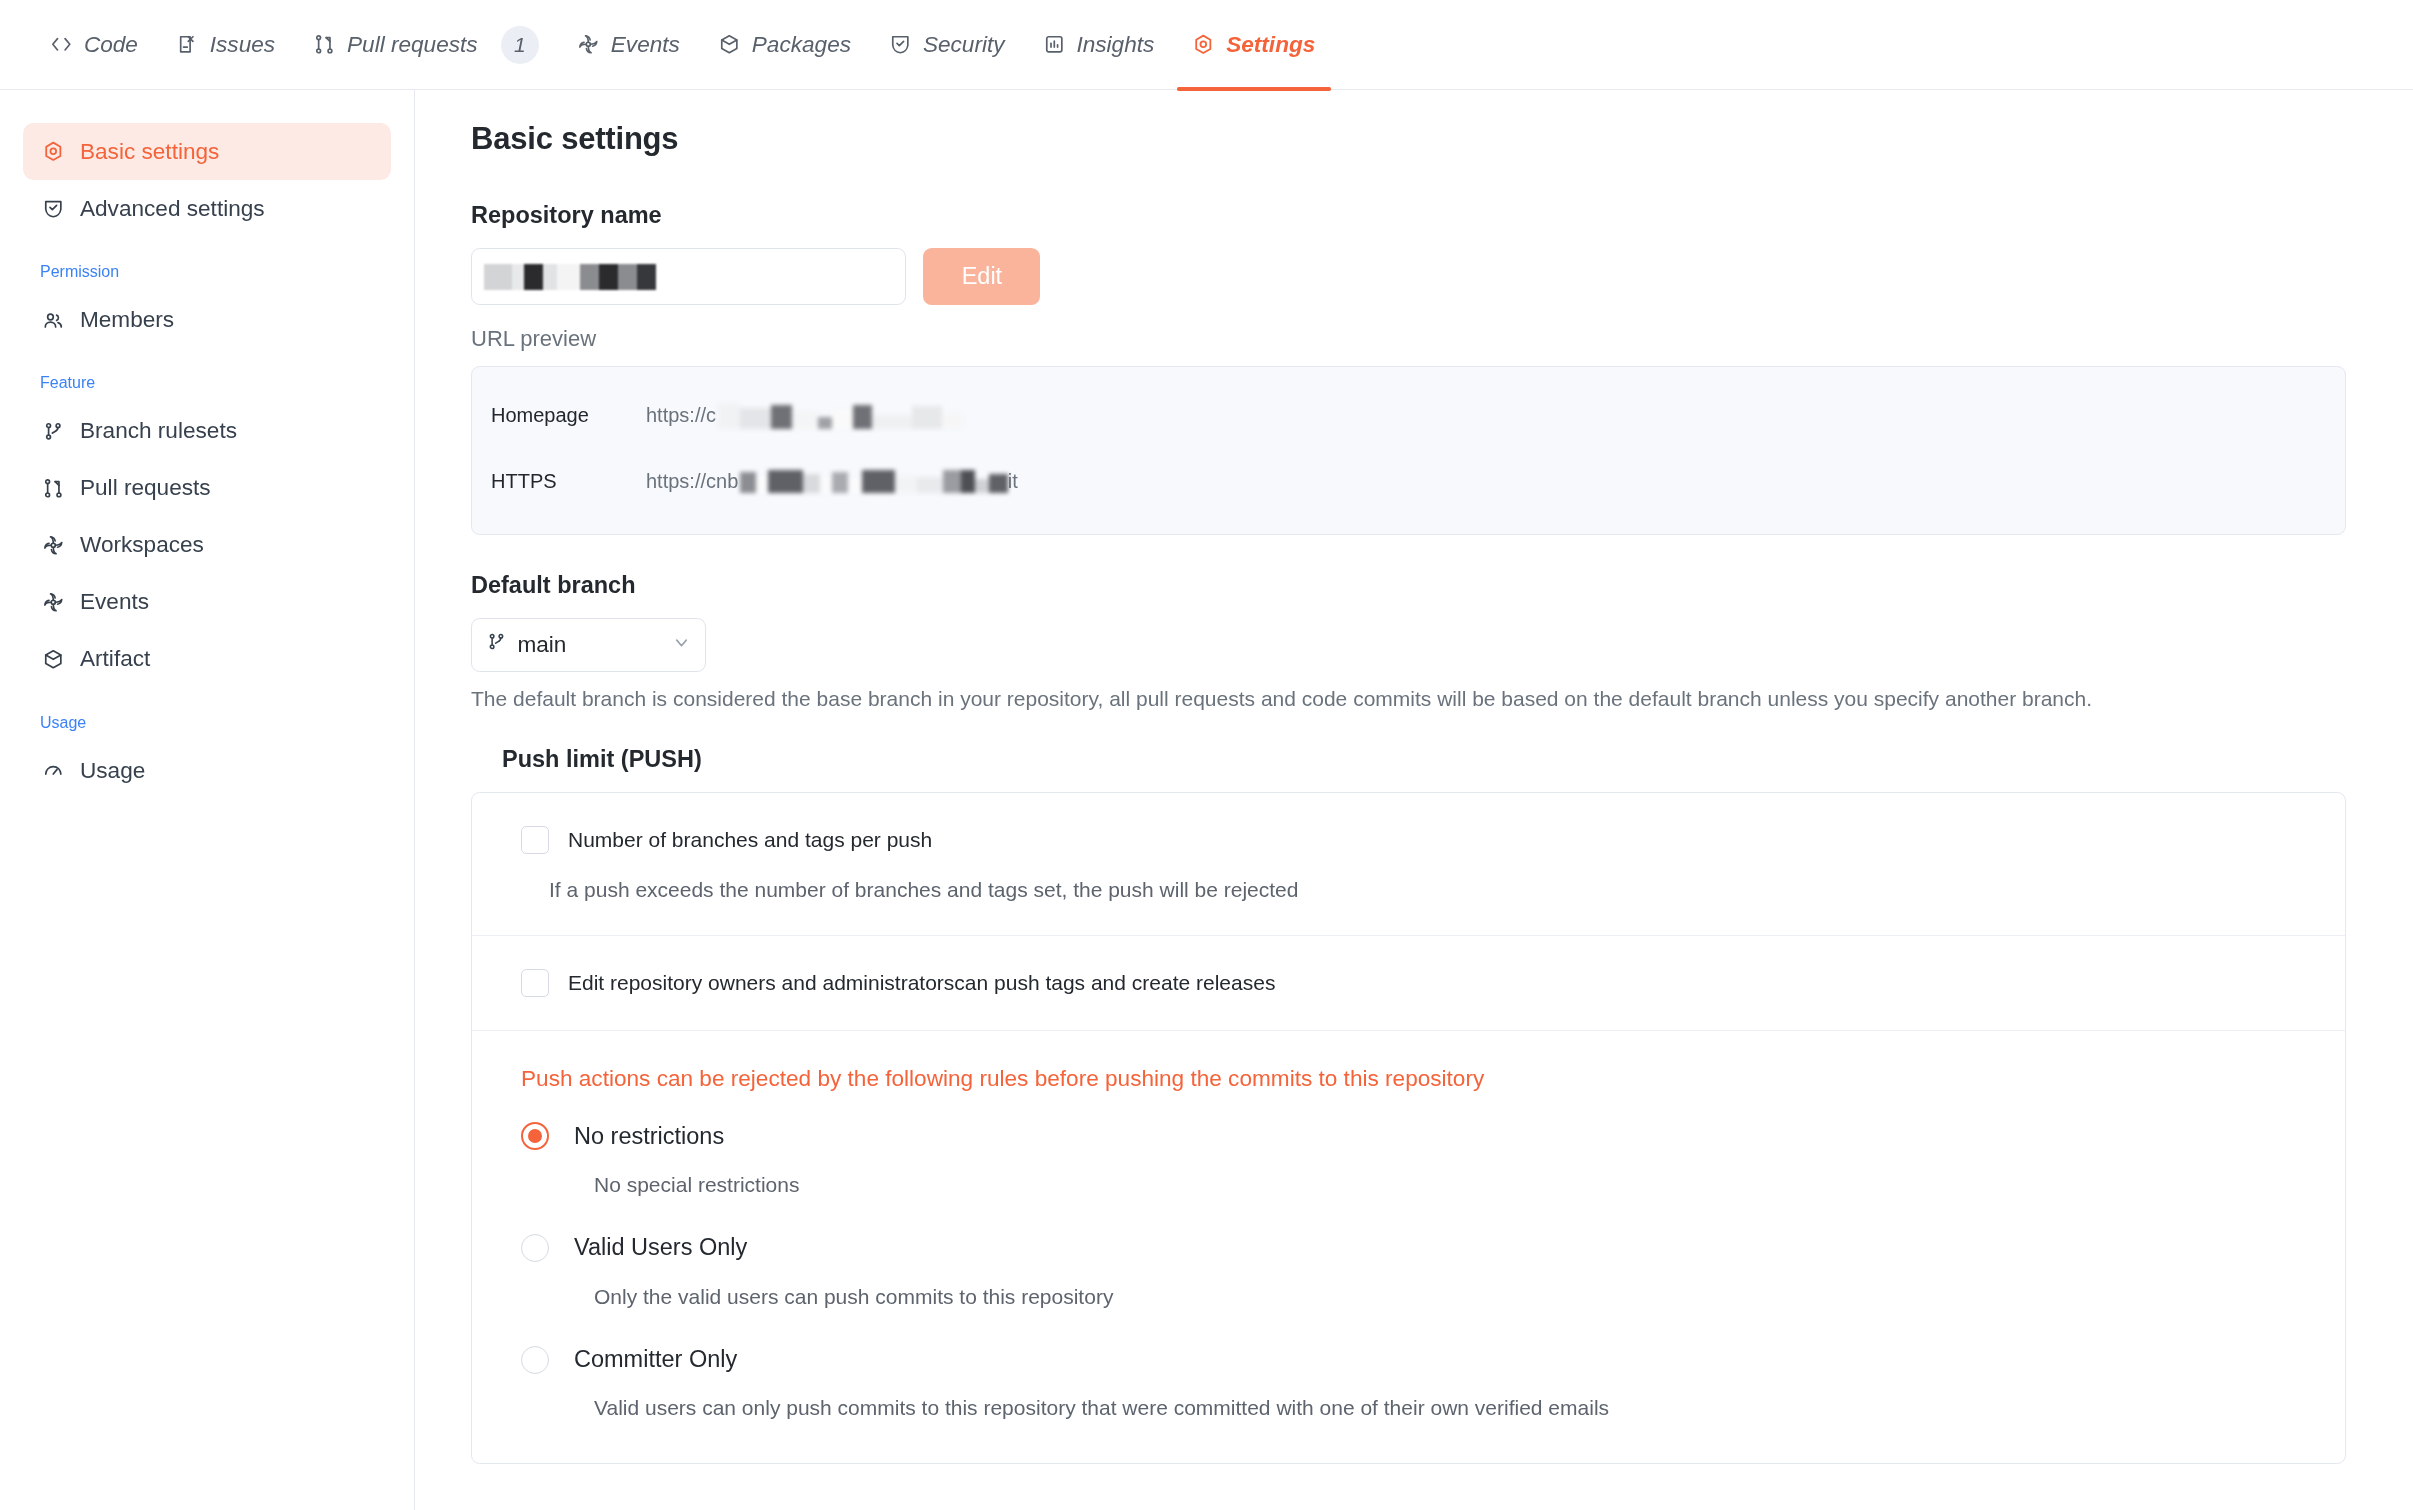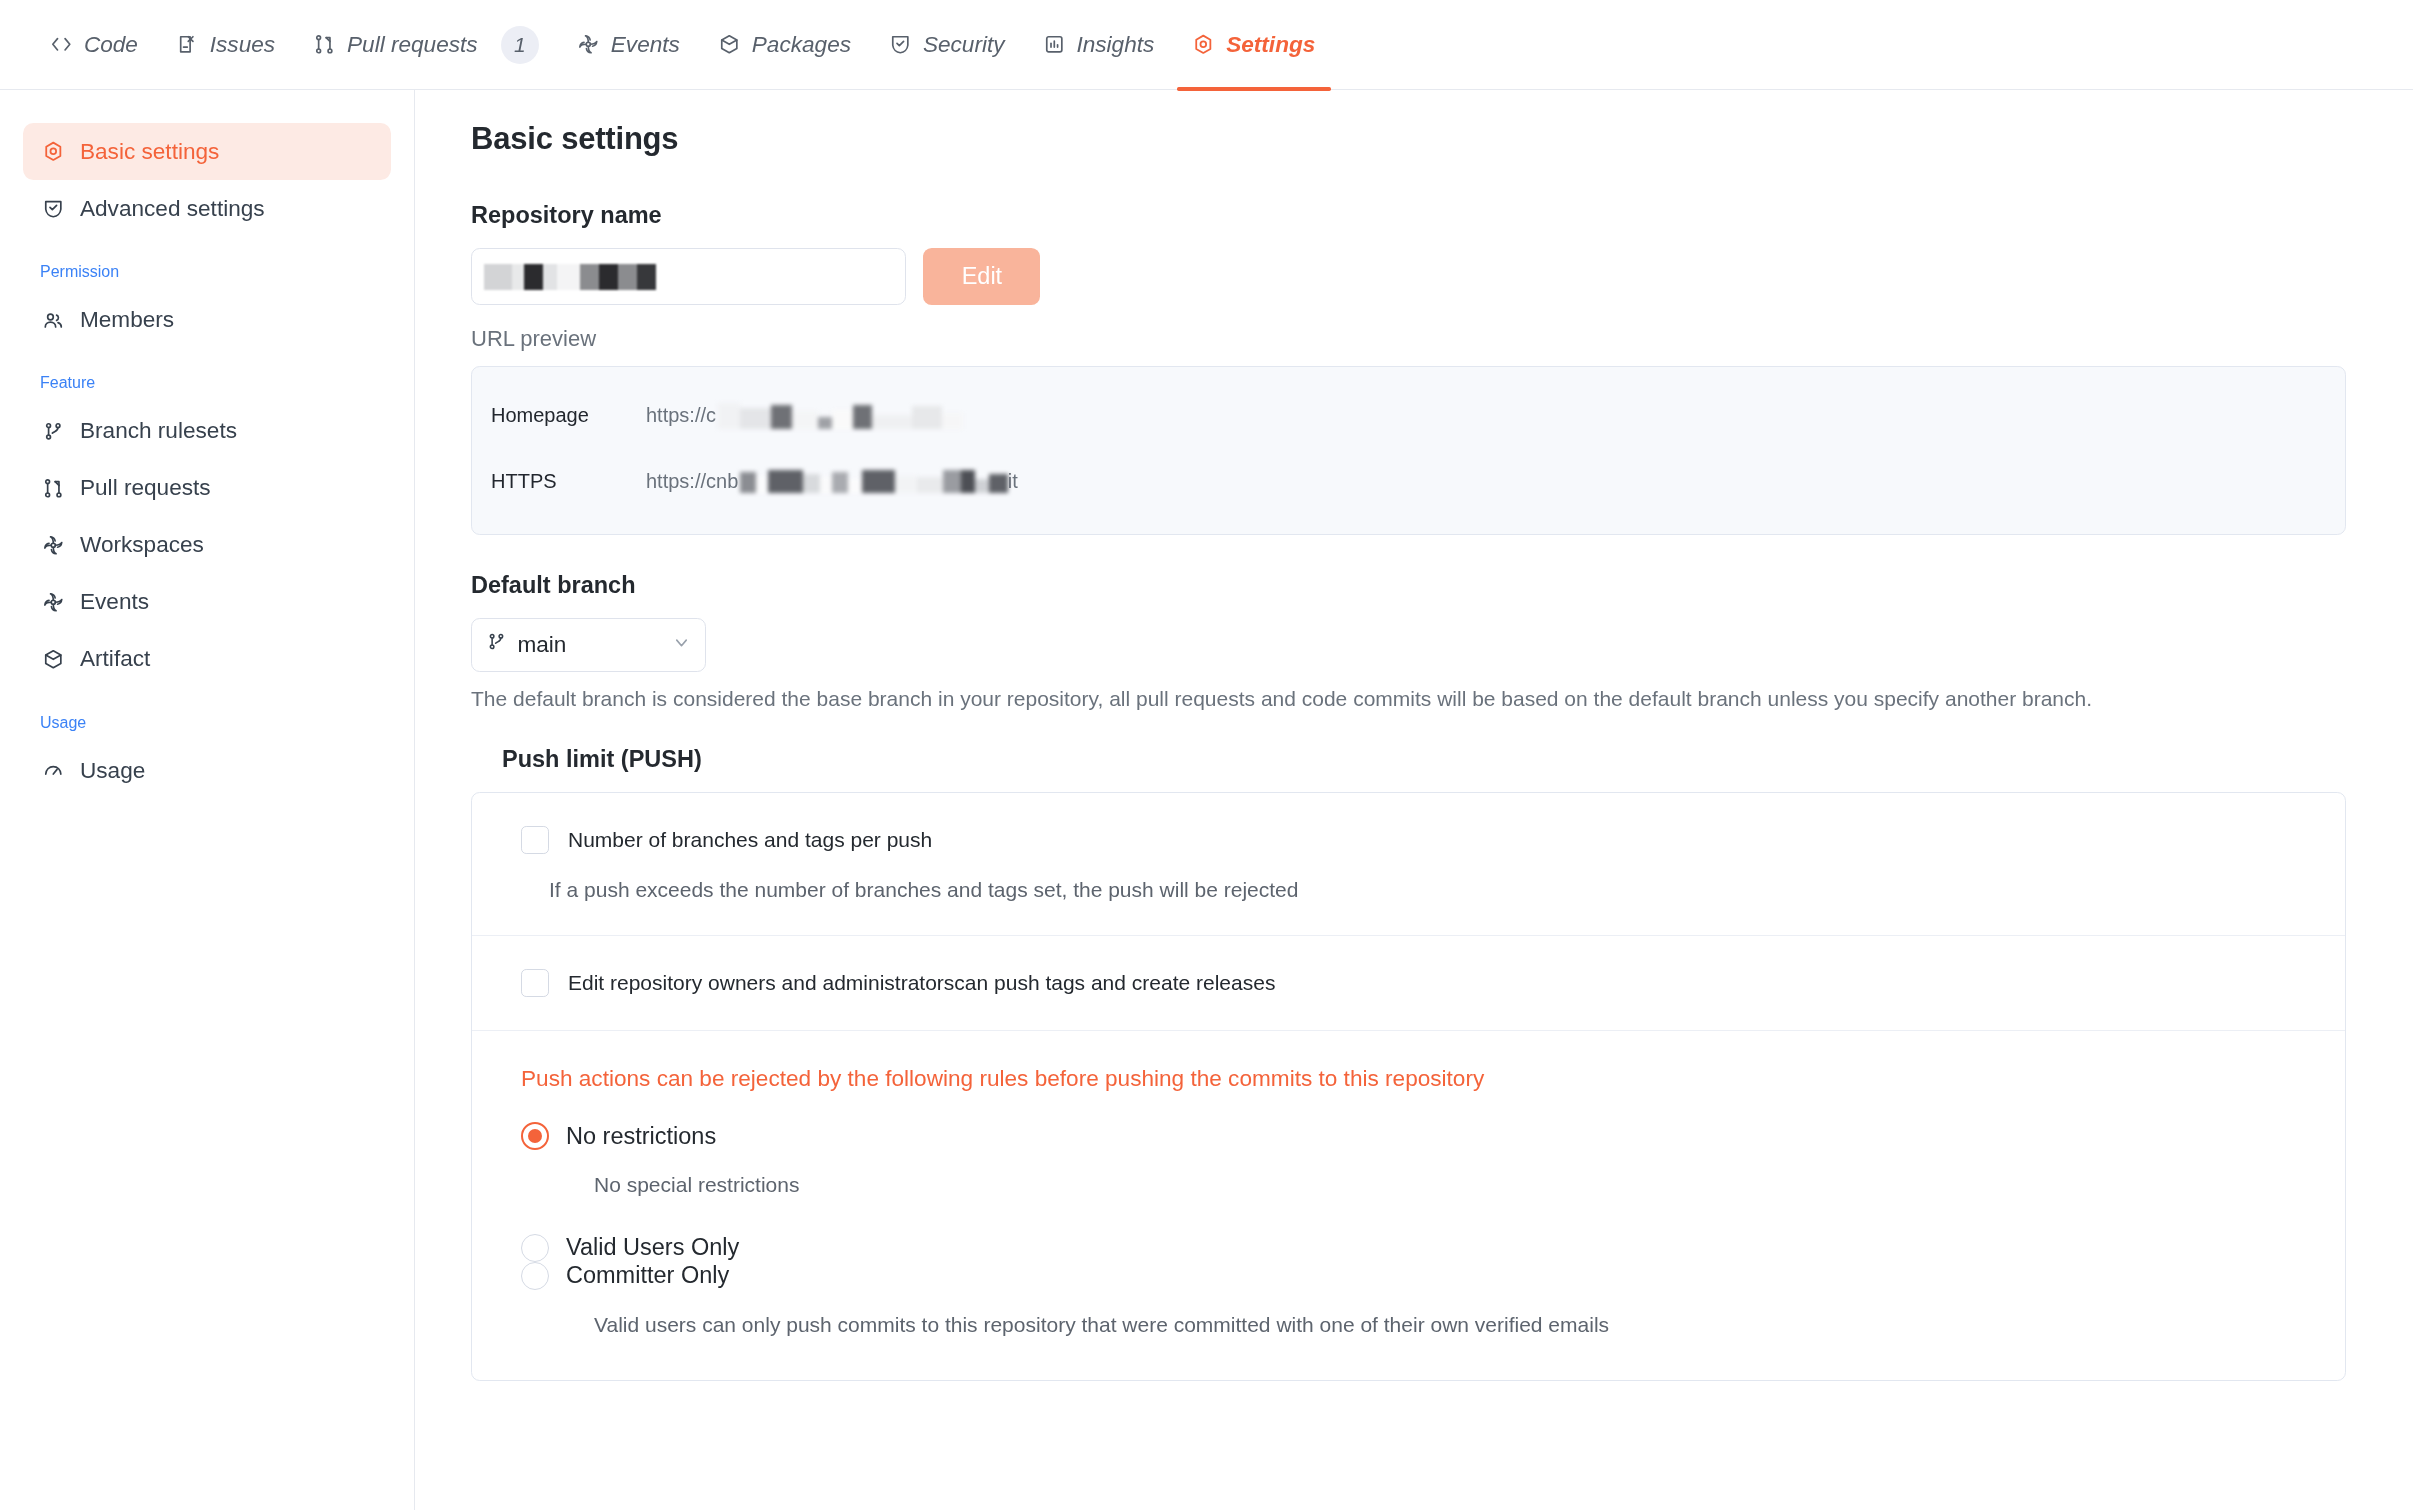--- a/index.html
+++ b/index.html
@@ -210,21 +210,21 @@
     margin-top: 24px;
     margin-left: 28px;
   }
 
   .notice {
     font-size: 22.6px;
     color: #f4633a;
     padding: 0 49px;
     margin: 0 0 30px 0;
   }
-  .radio-row { display: flex; align-items: center; gap: 17px; padding: 0 49px; }
+  .radio-row { display: flex; align-items: center; gap: 25px; padding: 0 49px; }
   .radio {
     width: 28px; height: 28px;
     border-radius: 50%;
     border: 1.7px solid #d5dae4;
     background: #fff;
     flex: 0 0 28px;
     cursor: pointer;
     position: relative;
   }
   .radio.checked { border: 2.6px solid #f4633a; }
@@ -579,20 +579,21 @@
             <span class="radio-label">No restrictions</span>
           </div>
           <div class="radio-desc">No special restrictions</div>
         </div>
 
         <div class="radio-block">
           <div class="radio-row">
             <span class="radio"></span>
             <span class="radio-label">Valid Users Only</span>
           </div>
+          <div class="radio-desc">Only the valid users can push commits to this repository</div>
         </div>
 
         <div class="radio-block">
           <div class="radio-row">
             <span class="radio"></span>
             <span class="radio-label">Committer Only</span>
           </div>
           <div class="radio-desc">Valid users can only push commits to this repository that were committed with one of their own verified emails</div>
         </div>
 

